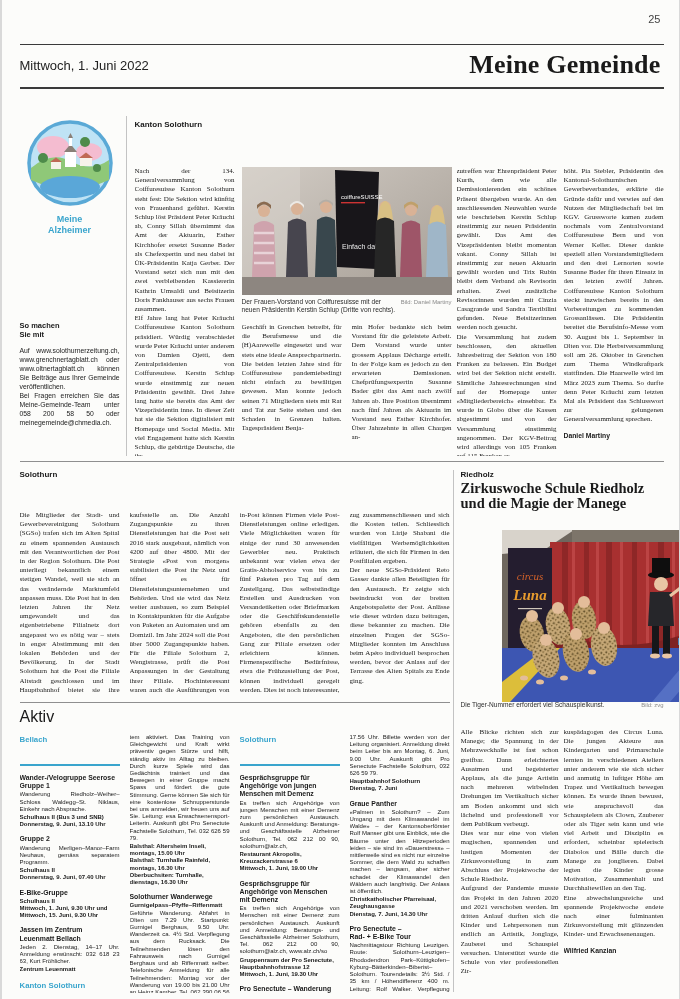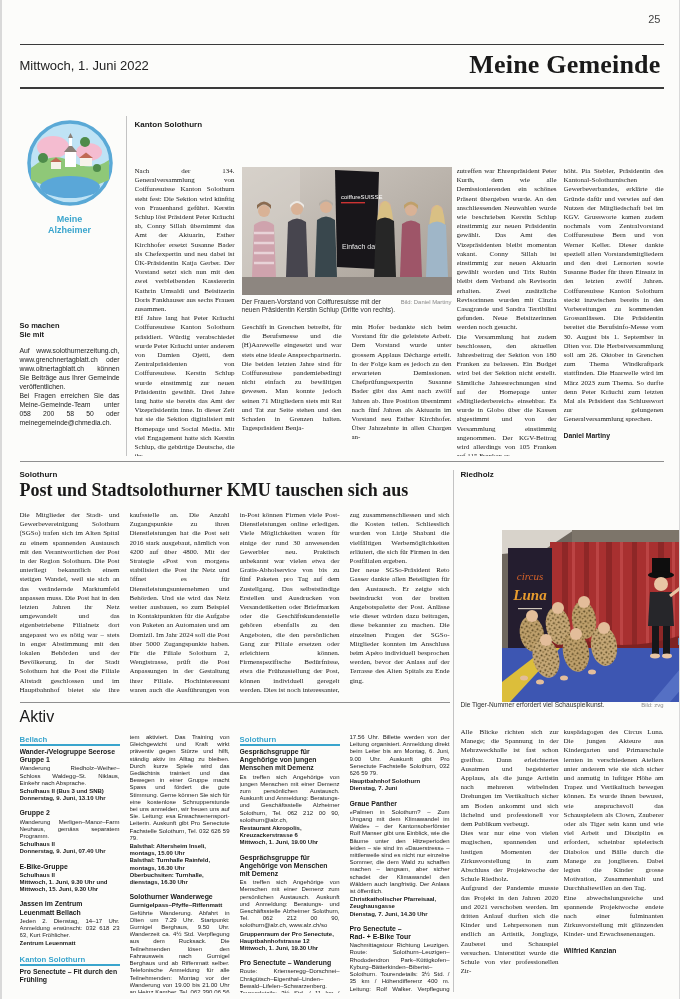--- a/index.html
+++ b/index.html
@@ -56,21 +56,21 @@
   .zk-headline{left:459px;top:481px;width:203px;font-size:14.5px;}
   .zk-photo{left:459px;top:530px;width:203px;height:172px;padding-left:41px;}
   .zk-cap{left:459px;top:701px;width:203px;}
   .zk-c1{left:459px;top:728px;width:98px;height:258px;}
   .zk-c2{left:562px;top:728px;width:100px;height:264px;}
   
   .ak-title{left:18px;top:708px;font-family:"Liberation Sans",sans-serif;font-weight:normal;font-size:16px;}
   .ak-col{top:733px;width:100px;height:260px;overflow:hidden;font-family:"Liberation Sans",sans-serif;}
   .ak1{left:18px;} .ak2{left:128px;} .ak3{left:238px;} .ak4{left:348px;}
   .ak-section{color:#3aa5cd;font-weight:bold;font-size:7.8px;border-bottom:2px solid #3aa5cd;
-              padding-bottom:0;margin-bottom:2px;margin-top:2px;}
+              padding-bottom:20px;margin-bottom:8px;margin-top:2px;}
   .ak-entry{margin-bottom:7px;}
   .ak-t{font-weight:bold;font-size:6.9px;line-height:8.2px;white-space:pre-line;}
   .ak-sub{font-weight:bold;font-size:6.1px;line-height:7.2px;}
   .ak-b{font-size:6px;line-height:7.2px;color:#222;text-align:justify;white-space:pre-line;margin-top:1px;}
   .ak-m{font-weight:bold;font-size:6px;line-height:7.2px;white-space:pre-line;margin-top:1px;}
 </style>
 </head>
 <body>
 
 <div class="page">
@@ -165,33 +165,33 @@
   <div class="abs body-col fp-c4">zutreffen war Ehrenpräsident Peter Kurth, dem wie alle Demissionierenden ein schönes Präsent übergeben wurde. An den anschliessenden Neuwahlen wurde wie beschrieben Kerstin Schlup einstimmig zur neuen Präsidentin gewählt. Das Amt des Vizepräsidenten bleibt momentan vakant. Conny Sillah ist einstimmig zur neuen Aktuarin gewählt worden und Trix Rubin bleibt dem Verband als Revisorin erhalten. Zwei zusätzliche Revisorinnen wurden mit Cinzia Casagrande und Sandra Terribilini gefunden. Neue Beisitzerinnen werden noch gesucht.
 Die Versammlung hat zudem beschlossen, den aktuellen Jahresbeitrag der Sektion von 180 Franken zu belassen. Ein Budget wird bei der Sektion nicht erstellt. Sämtliche Jahresrechnungen sind auf der Homepage unter «Mitgliederbereich» einsehbar. Es wurde in Globo über die Kassen abgestimmt und von der Versammlung einstimmig angenommen. Der KGV-Beitrag wird allerdings von 105 Franken auf 115 Franken er-</div>
   <div class="abs fp-c5" style="overflow:hidden;">
     <div class="body-col" style="position:static;height:auto;">höht. Pia Stebler, Präsidentin des Kantonal-Solothurnischen Gewerbeverbandes, erklärte die Gründe dafür und verwies auf den Nutzen der Mitgliedschaft bei im KGV. Grussworte kamen zudem nochmals vom Zentralvorstand Coiffuresuisse Bern und von Werner Keller. Dieser dankte speziell allen Vorstandsmitgliedern und den drei Lernorten sowie Susanne Bader für ihren Einsatz in den letzten zwölf Jahren. Coiffuresuisse Kanton Solothurn steckt inzwischen bereits in den Vorbereitungen zu kommenden Grossanlässen. Die Präsidentin bereitet die Berufsinfo-Messe vom 30. August bis 1. September in Olten vor. Die Herbstversammlung soll am 26. Oktober in Grenchen zum Thema Windkraftpark stattfinden. Die Haarwelle wird im März 2023 zum Thema. So durfte denn Peter Kräuchi zum letzten Mal als Präsident das Schlusswort zur gelungenen Generalversammlung sprechen.</div>
     <div class="author">Daniel Martiny</div>
   </div>
 
   <div class="abs rule rmid"></div>
 
   <div class="abs kicker po-kicker">Solothurn</div>
-  <div class="abs headline po-headline">Post und Stadtsolothurner KMU tauschen sich aus</div>
   <div class="abs body-col po-c1">Die Mitglieder der Stadt- und Gewerbevereinigung Solothurn (SGSo) trafen sich im Alten Spital zu einem spannenden Austausch mit den Verantwortlichen der Post in der Region Solothurn. Die Post unterliegt bekanntlich einem stetigen Wandel, weil sie sich an das verändernde Marktumfeld anpassen muss. Die Post hat in den letzten Jahren ihr Netz umgewandelt und das eigenbetriebene Filialnetz dort angepasst wo es nötig war – stets in enger Abstimmung mit den lokalen Behörden und der Bevölkerung. In der Stadt Solothurn hat die Post die Filiale Altstadt geschlossen und im Hauptbahnhof bietet sie ihre Dienstleistungen in der Filiale mit Partner in der Coop-Ver-</div>
   <div class="abs body-col po-c2">kaufsstelle an. Die Anzahl Zugangspunkte zu ihren Dienstleistungen hat die Post seit 2016 stark ausgebaut, nämlich von 4200 auf über 4800. Mit der Strategie «Post von morgen» stabilisiert die Post ihr Netz und öffnet es für Dienstleistungsunternehmen und Behörden. Und sie wird das Netz weiter ausbauen, so zum Beispiel in Kontaktpunkten für die Aufgabe von Paketen an Automaten und am Domizil. Im Jahr 2024 soll die Post über 5000 Zugangspunkte haben. Für die Filiale Solothurn 2, Wengistrasse, prüft die Post Anpassungen in der Gestaltung ihrer Filiale. Hochinteressant waren auch die Ausführungen von Lukas Thommen, dem KMU-Betreuer. Mittels Log-</div>
   <div class="abs body-col po-c3">in-Post können Firmen viele Post-Dienstleistungen online erledigen. Viele Möglichkeiten waren für einige der rund 30 anwesenden Gewerbler neu. Praktisch unbekannt war vielen etwa der Gratis-Abholservice von bis zu fünf Paketen pro Tag auf dem Zustellgang. Das selbstständige Erstellen und Ausdrucken von Versandetiketten oder Briefmarken oder die Geschäftskundenstelle gehören ebenfalls zu den Angeboten, die den persönlichen Gang zur Filiale ersetzen oder erleichtern können. Firmenspezifische Bedürfnisse, etwa die Frühzustellung der Post, können individuell geregelt werden. Dies ist noch interessanter, wenn sich beispielsweise Firmen in einem Strassen-</div>
   <div class="abs po-c4" style="overflow:hidden;">
     <div class="body-col" style="position:static;height:auto;">zug zusammenschliessen und sich die Kosten teilen. Schliesslich wurden von Lirije Shabani die vielfältigen Werbemöglichkeiten erläutert, die sich für Firmen in den Postfilialen ergeben.
 Der neue SGSo-Präsident Reto Gasser dankte allen Beteiligten für den Austausch. Er zeigte sich beeindruckt von der breiten Angebotspalette der Post. Anlässe wie dieser würden dazu beitragen, diese bekannter zu machen. Die einzelnen Fragen der SGSo-Mitglieder konnten im Anschluss beim Apéro individuell besprochen werden, bevor der Anlass auf der Terrasse des Alten Spitals zu Ende ging.</div>
     <div class="author">Charlie Schmid</div>
   </div>
 
   <div class="abs vrule v2"></div>
 
   <div class="abs kicker zk-kicker">Riedholz</div>
+  <div class="abs headline zk-headline">Zirkuswoche Schule Riedholz und die Magie der Manege</div>
 
   <div class="abs zk-photo">
     <svg width="203" height="172" viewBox="0 0 203 172">
       <defs>
         <pattern id="spots" width="5" height="5" patternUnits="userSpaceOnUse">
           <circle cx="1.4" cy="1.4" r="1" fill="#54431f"></circle>
             <circle cx="3.8" cy="3.6" r="0.8" fill="#6a5427"></circle>
         </pattern>
       </defs>
       <rect width="203" height="172" fill="#6e675e"></rect>

